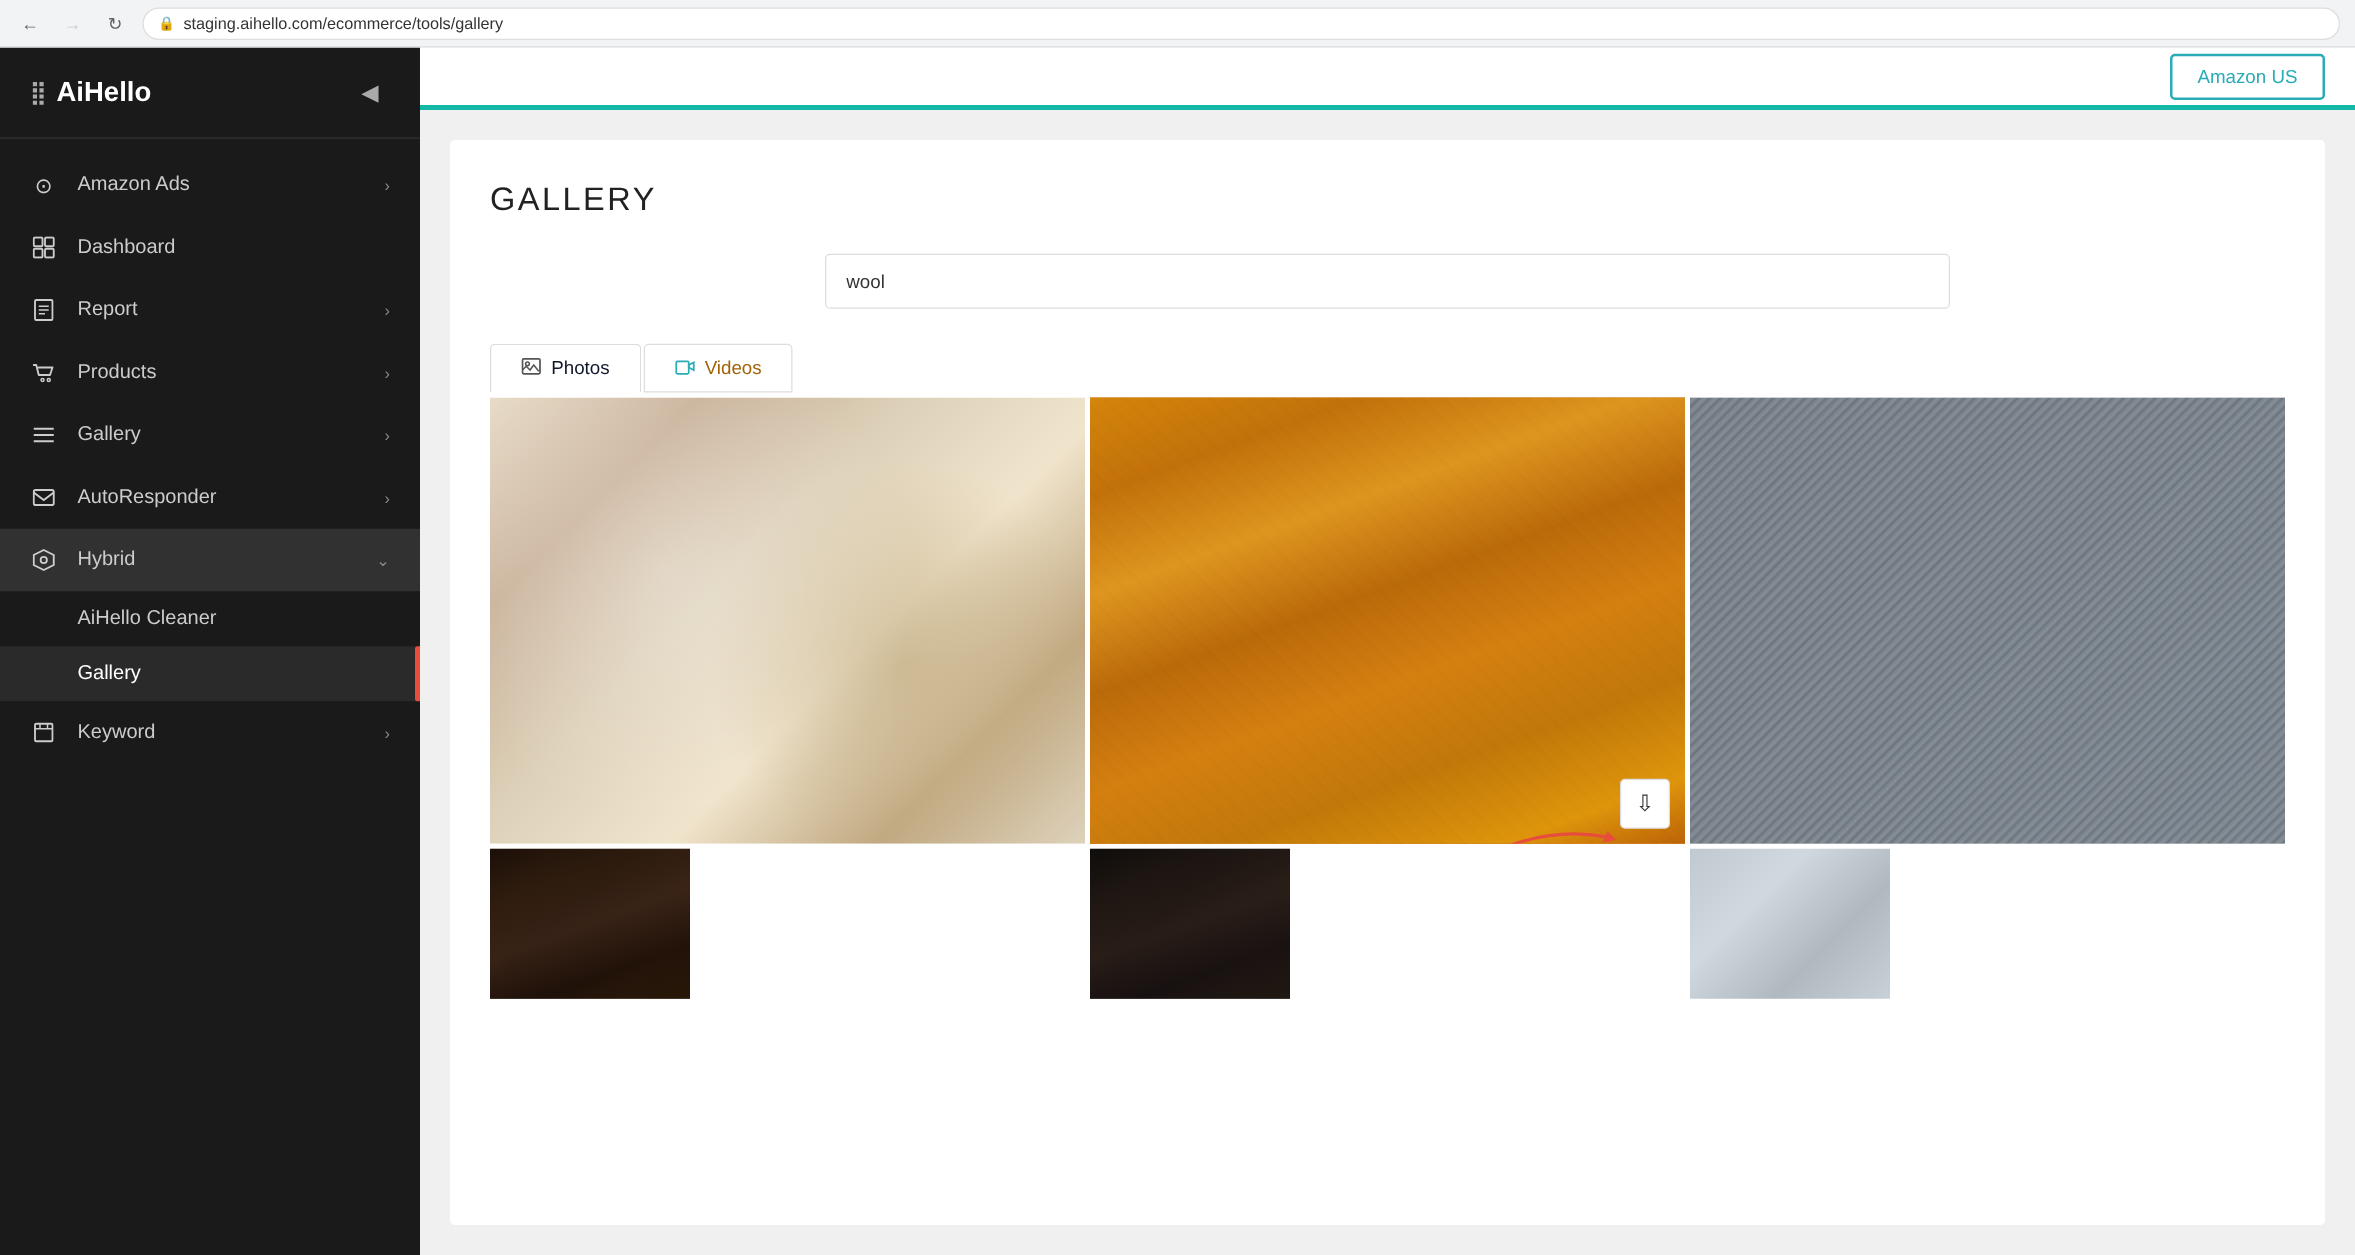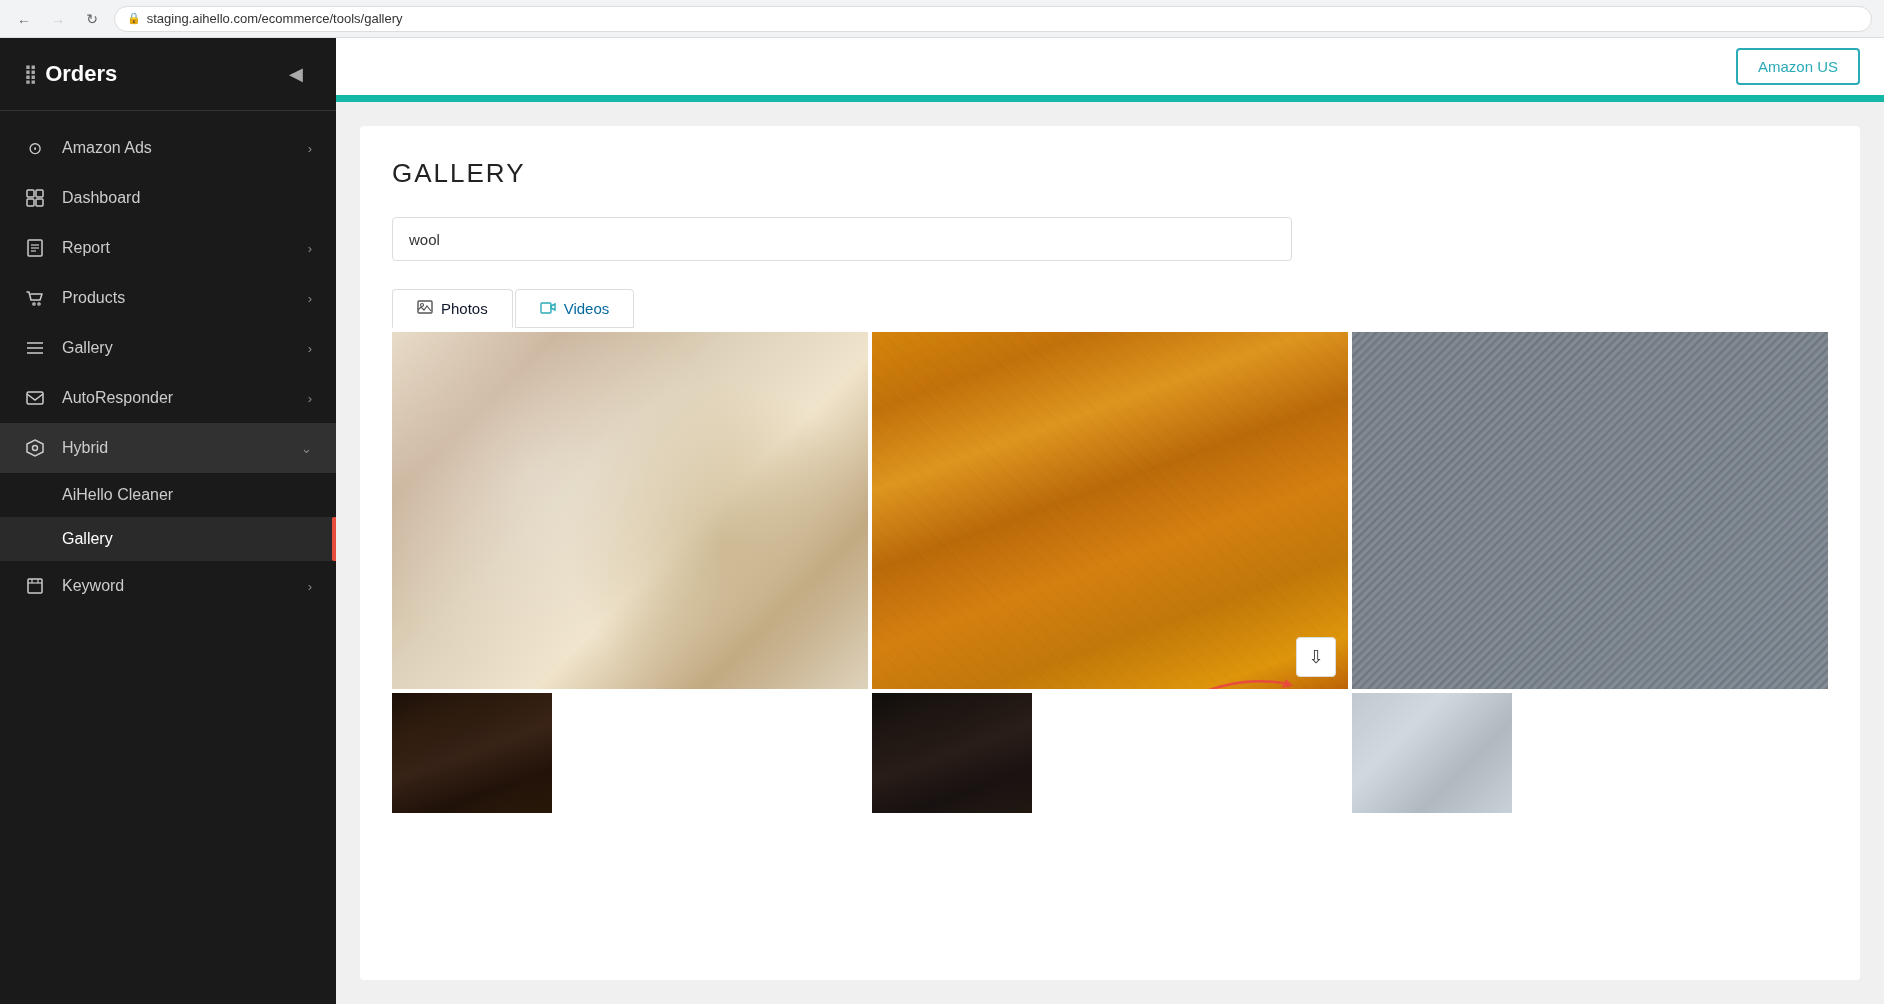--- a/index.html
+++ b/index.html
@@ -146,26 +146,26 @@
     
     .main-content {
       flex: 1;
       display: flex;
       flex-direction: column;
       background: #f0f0f0;
       overflow: hidden;
     }
     .main-header {
       background: white;
-      height: 64px;
+      height: 50px;
       display: flex;
       align-items: center;
       justify-content: flex-end;
       padding: 0 24px;
-      border-bottom: 7px solid #14b8a6;
+      border-bottom: 4px solid #14b8a6;
       flex-shrink: 0;
     }
     .amazon-us-btn {
       border: 2px solid #2aabb8;
       color: #2aabb8;
       background: white;
       padding: 8px 20px;
       font-size: 15px;
       font-weight: 500;
       border-radius: 4px;
@@ -187,21 +187,21 @@
     .gallery-title {
       font-size: 26px;
       font-weight: 400;
       letter-spacing: 2px;
       color: #222;
       margin-bottom: 28px;
       text-transform: uppercase;
     }
     .search-bar-wrapper {
       display: flex;
-      justify-content: flex-start;
+      justify-content: center;
       margin-bottom: 28px;
     }
     .search-input {
       width: 100%;
       max-width: 900px;
       height: 44px;
       border: 1px solid #ddd;
       border-radius: 4px;
       padding: 0 16px;
       font-size: 15px;
@@ -294,21 +294,21 @@
     <span>staging.aihello.com/ecommerce/tools/gallery</span>
   </div>
 </div>
 
 <div class="app-container">
 
   <nav class="sidebar">
     <div class="sidebar-header">
       <div class="logo">
         <span class="logo-icon">⣿</span>
-        <span>Orders</span>
+        <span>AiHello</span>
       </div>
       <button class="sidebar-toggle">◀</button>
     </div>
 
     <div class="sidebar-nav">
 
       <div class="nav-item">
         <span class="nav-icon">⊙</span>
         <span class="nav-label">Amazon Ads</span>
         <span class="nav-arrow">›</span>
@@ -433,21 +433,21 @@
             </span>
             <span>Photos</span>
           </div>
           <div class="tab active-videos">
             <span class="tab-icon">
               <svg width="16" height="12" viewBox="0 0 16 12" fill="none">
                 <rect x="1" y="1" width="10" height="10" rx="1" stroke="#2aabb8" stroke-width="1.4"></rect>
                 <path d="M11 4l4-2v6l-4-2V4z" stroke="#2aabb8" stroke-width="1.4"></path>
               </svg>
             </span>
-            <span style="color:#0369a1;">Videos</span>
+            <span style="color:#a16207;">Videos</span>
           </div>
         </div>
 
         <div class="gallery-grid">
 
           <div class="gallery-item wool-beige">
             <div style="width:100%;height:100%;background:
               radial-gradient(circle at 30% 40%, rgba(255,255,255,0.3) 0%, transparent 50%),
               radial-gradient(circle at 70% 60%, rgba(200,180,140,0.8) 0%, transparent 40%),
               linear-gradient(135deg, #e8dcc8, #c8b098, #ddd0b8, #f0e4cc, #c0a880, #ded2bc);

